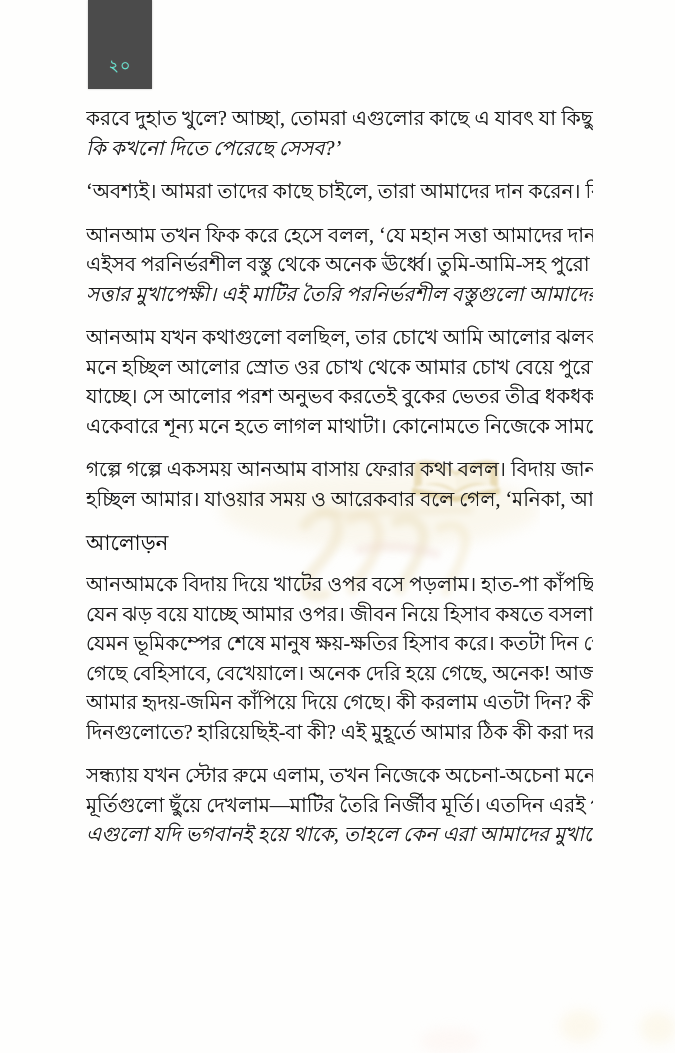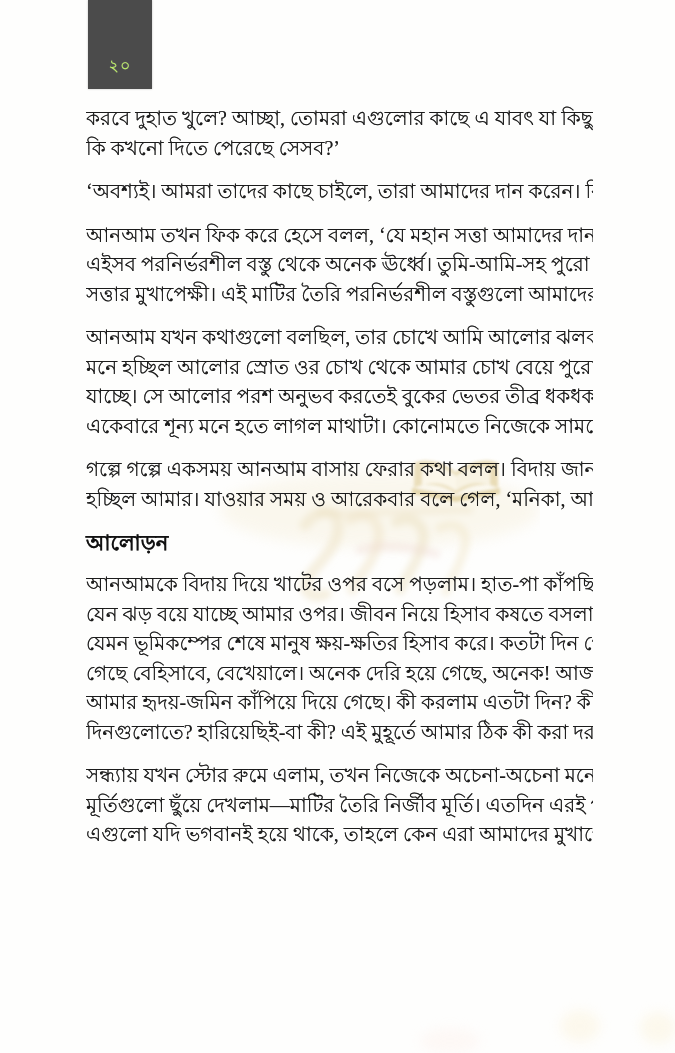--- a/index.html
+++ b/index.html
@@ -21,21 +21,21 @@
     top: 0;
     width: 64px;
     height: 89px;
     background: #4b4b4b;
     box-shadow: 0 0 2px rgba(0,0,0,0.25);
     display: flex;
     align-items: flex-end;
     justify-content: center;
   }
   .page-tab .page-number {
-    color: #bef264;
+    color: #5eead4;
     font-size: 16px;
     line-height: 1;
     padding-bottom: 15px;
     letter-spacing: 1px;
     text-shadow: 0 0 1px rgba(255,255,255,0.4);
   }
   
   .watermark {
     position: absolute;
     left: 200px;
@@ -62,23 +62,24 @@
   .line {
     line-height: 29.5px;
     height: 29.5px;
     white-space: nowrap;
     overflow: hidden;
     text-align: justify;
     text-align-last: justify;
   }
   .line.last {
     text-align-last: left;
+    font-style: italic;
   }
   .section-heading {
-    font-weight: bold;
+    font-weight: normal;
     font-size: 21px;
     line-height: 30px;
     color: #111;
     margin: 10px 0 12px 0;
   }
   
   .artifact {
     position: absolute;
     border-radius: 50%;
     filter: blur(6px);

